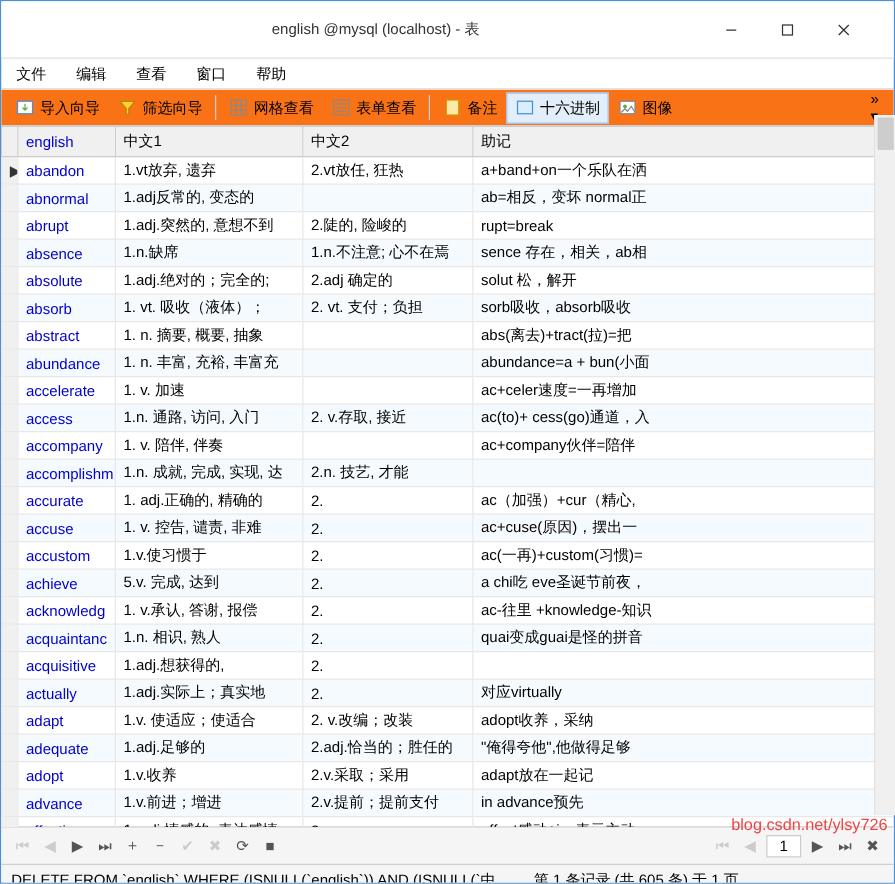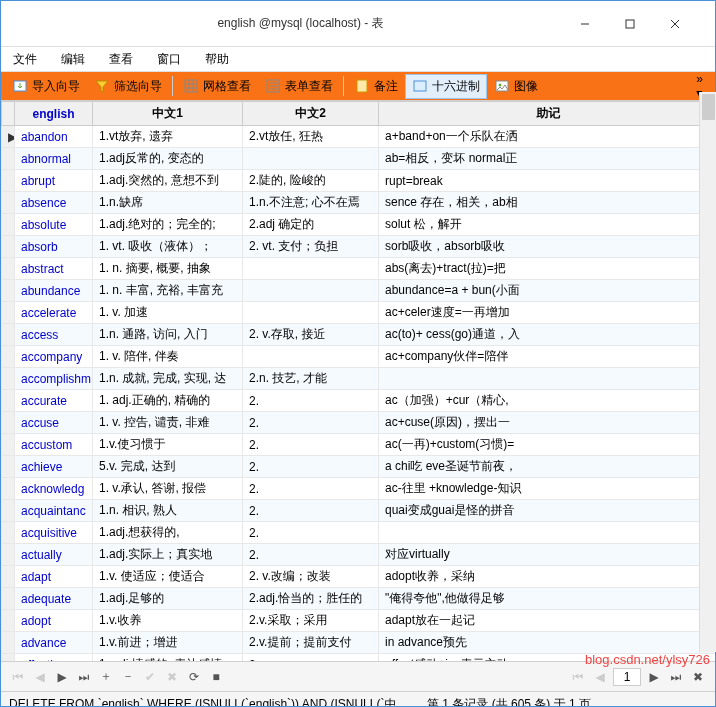--- a/index.html
+++ b/index.html
@@ -12,21 +12,21 @@
 .menubar{height:24px;display:flex;align-items:center;padding:0 8px;gap:16px}
 .menuitem{cursor:pointer;padding:2px 4px}
 .toolbar{height:30px;display:flex;align-items:center;padding:0 4px;border-top:1px solid #e0e0e0;border-bottom:1px solid #d0d0d0;background:#f97316}
 .tbtn{display:flex;align-items:center;gap:4px;padding:3px 6px;cursor:pointer;border:1px solid transparent}
 .tbtn.active,.tbtn:hover{background:#e3eefb;border:1px solid #9ac3f0}
 .tbtn .ic{width:16px;height:16px;display:inline-block}
 .sep{width:1px;height:20px;background:#ccc;margin:0 3px}
 .chev{margin-left:auto;padding:0 8px;cursor:pointer}
 .grid{height:560px;overflow:auto;position:relative}
 .gridtable{width:100%;border-collapse:collapse;table-layout:fixed}
-.gridtable th{background:#f0f0f0;border:1px solid #ccc;padding:3px 6px;text-align:center;font-weight:bold;height:22px;position:sticky;top:0}
+.gridtable th{background:#f0f0f0;border:1px solid #ccc;padding:3px 6px;text-align:left;font-weight:normal;height:22px;position:sticky;top:0}
 .gridtable td{border:1px solid #e8e8e8;padding:2px 6px;height:22px;white-space:nowrap;overflow:hidden;text-overflow:clip}
 .gridtable tr:nth-child(even) td{background:#f5faff}
 .rowind{width:12px;background:#f0f0f0 !important;border-right:1px solid #ccc;text-align:center;color:#333}
 .c1{width:78px;color:#0000cc}
 .c2{width:150px}
 .c3{width:136px}
 .c4{width:340px}
 .nav{height:30px;display:flex;align-items:center;padding:0 8px;border-top:1px solid #d0d0d0;background:#f5f5f5;gap:4px}
 .navbtn{width:18px;height:18px;display:flex;align-items:center;justify-content:center;cursor:pointer;color:#555}
 .navbtn.dis{color:#ccc}

